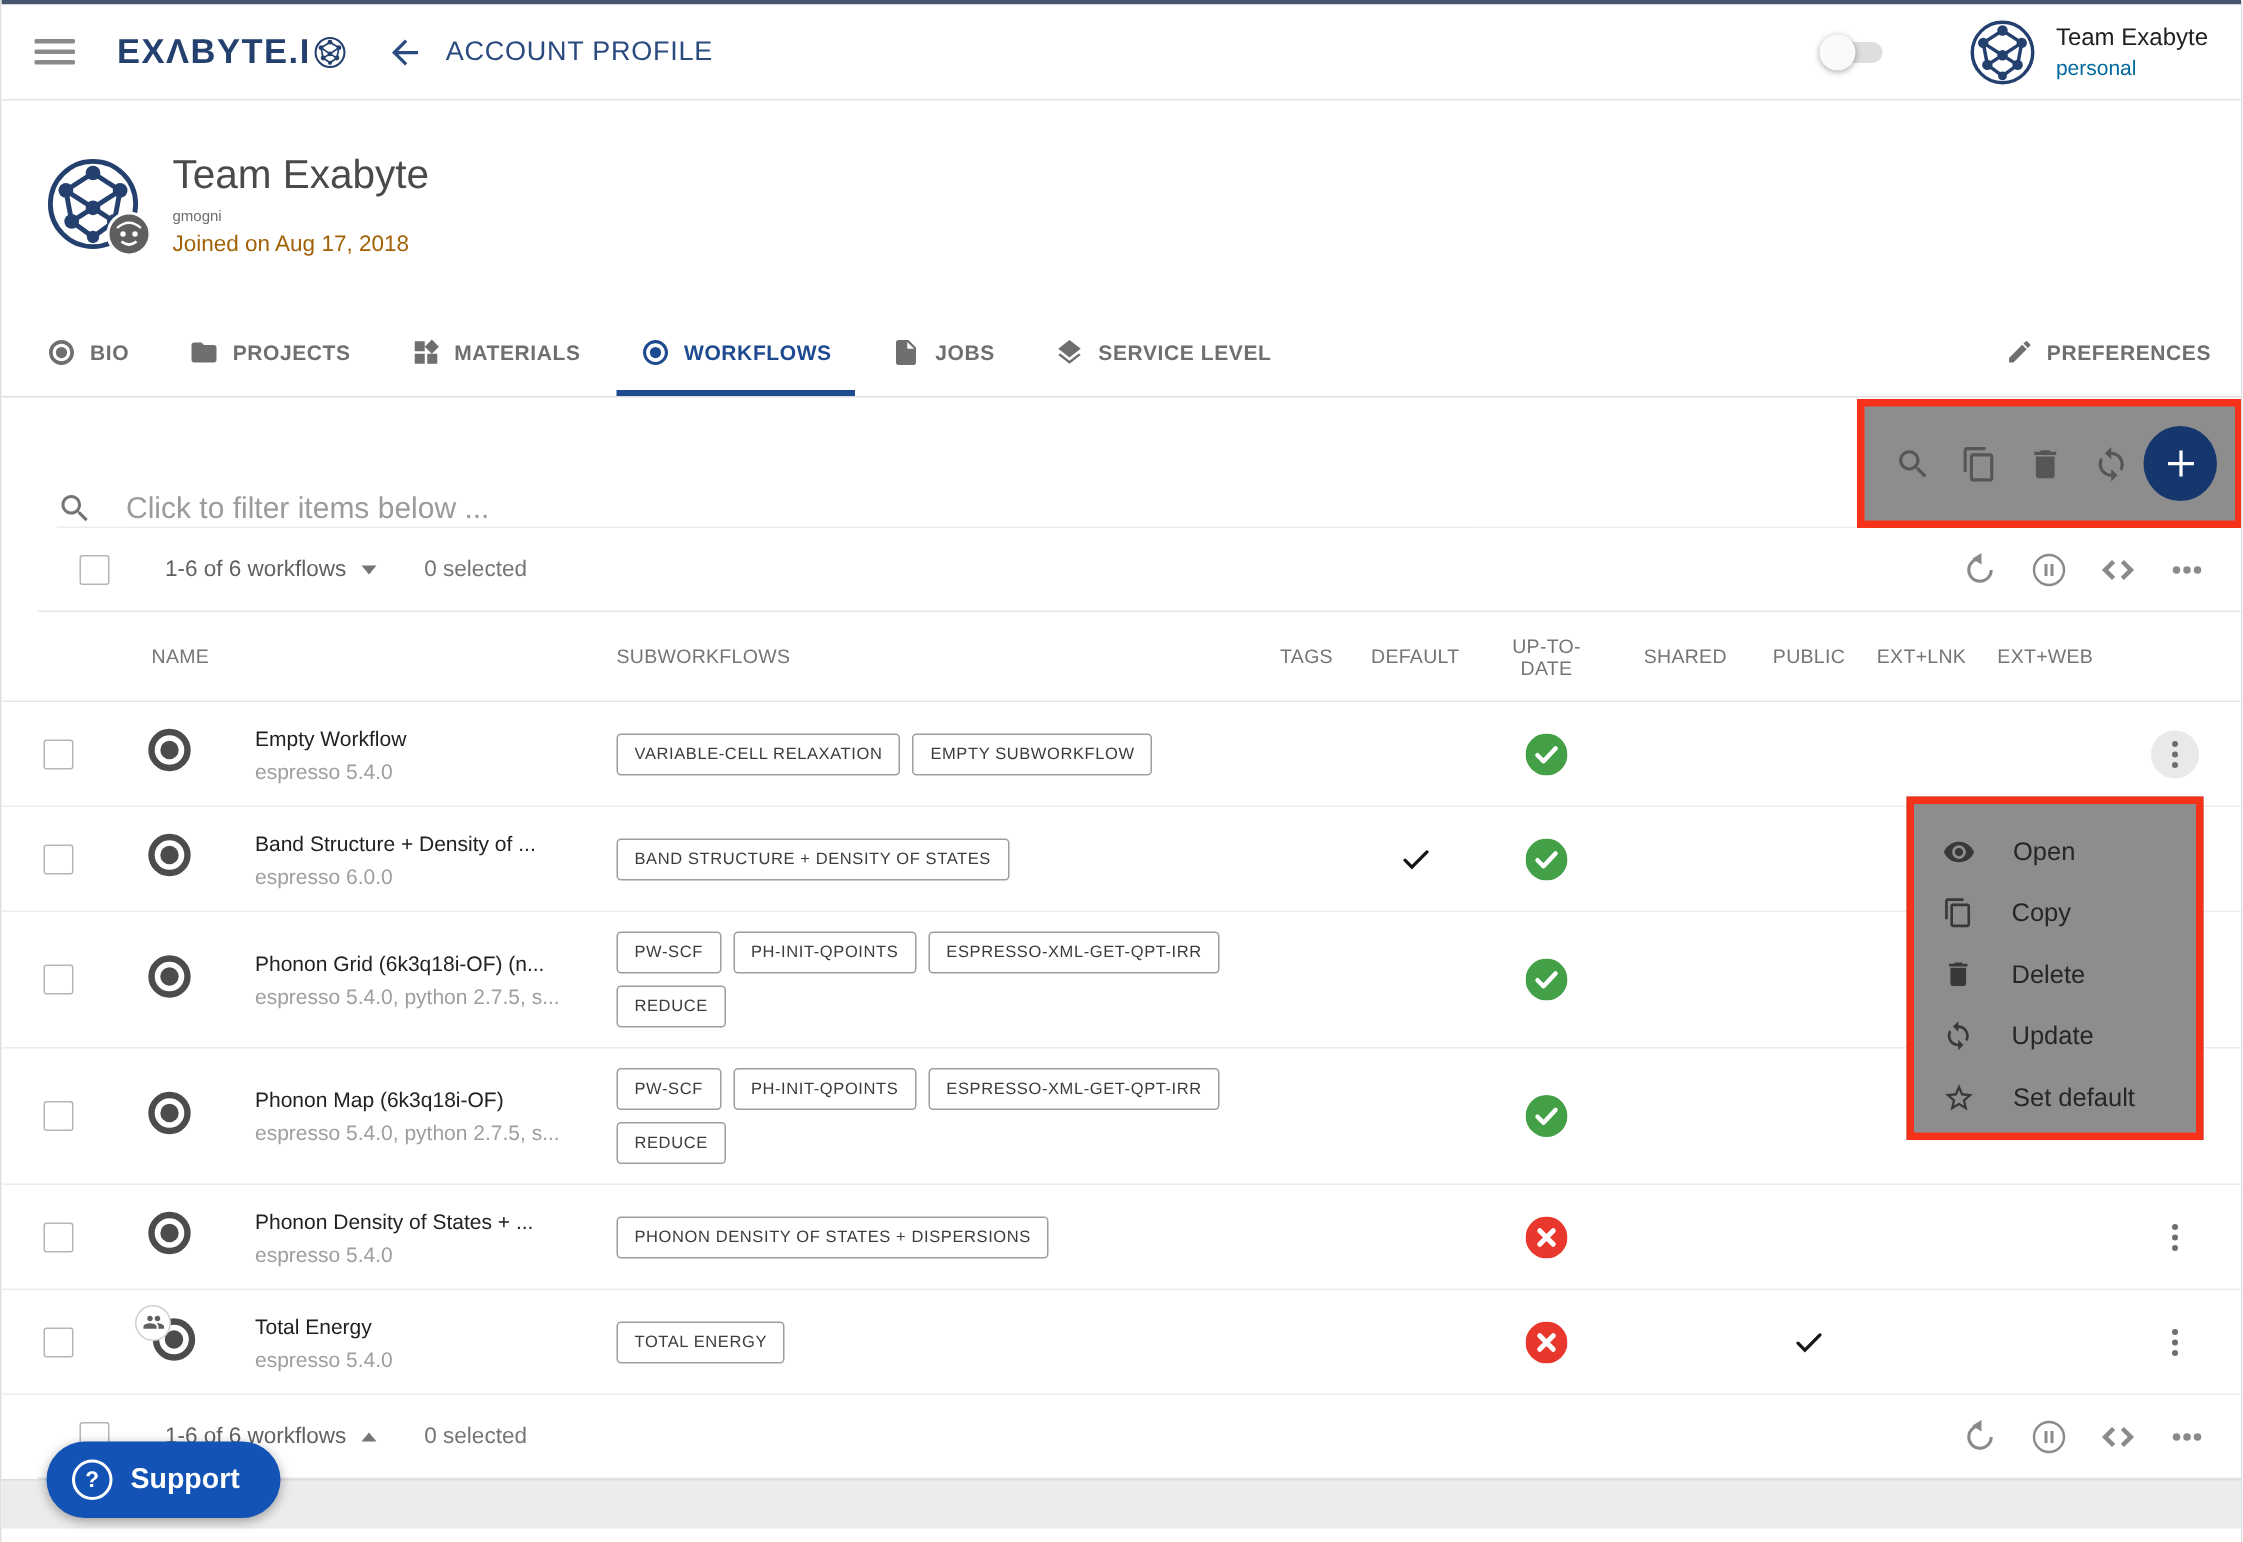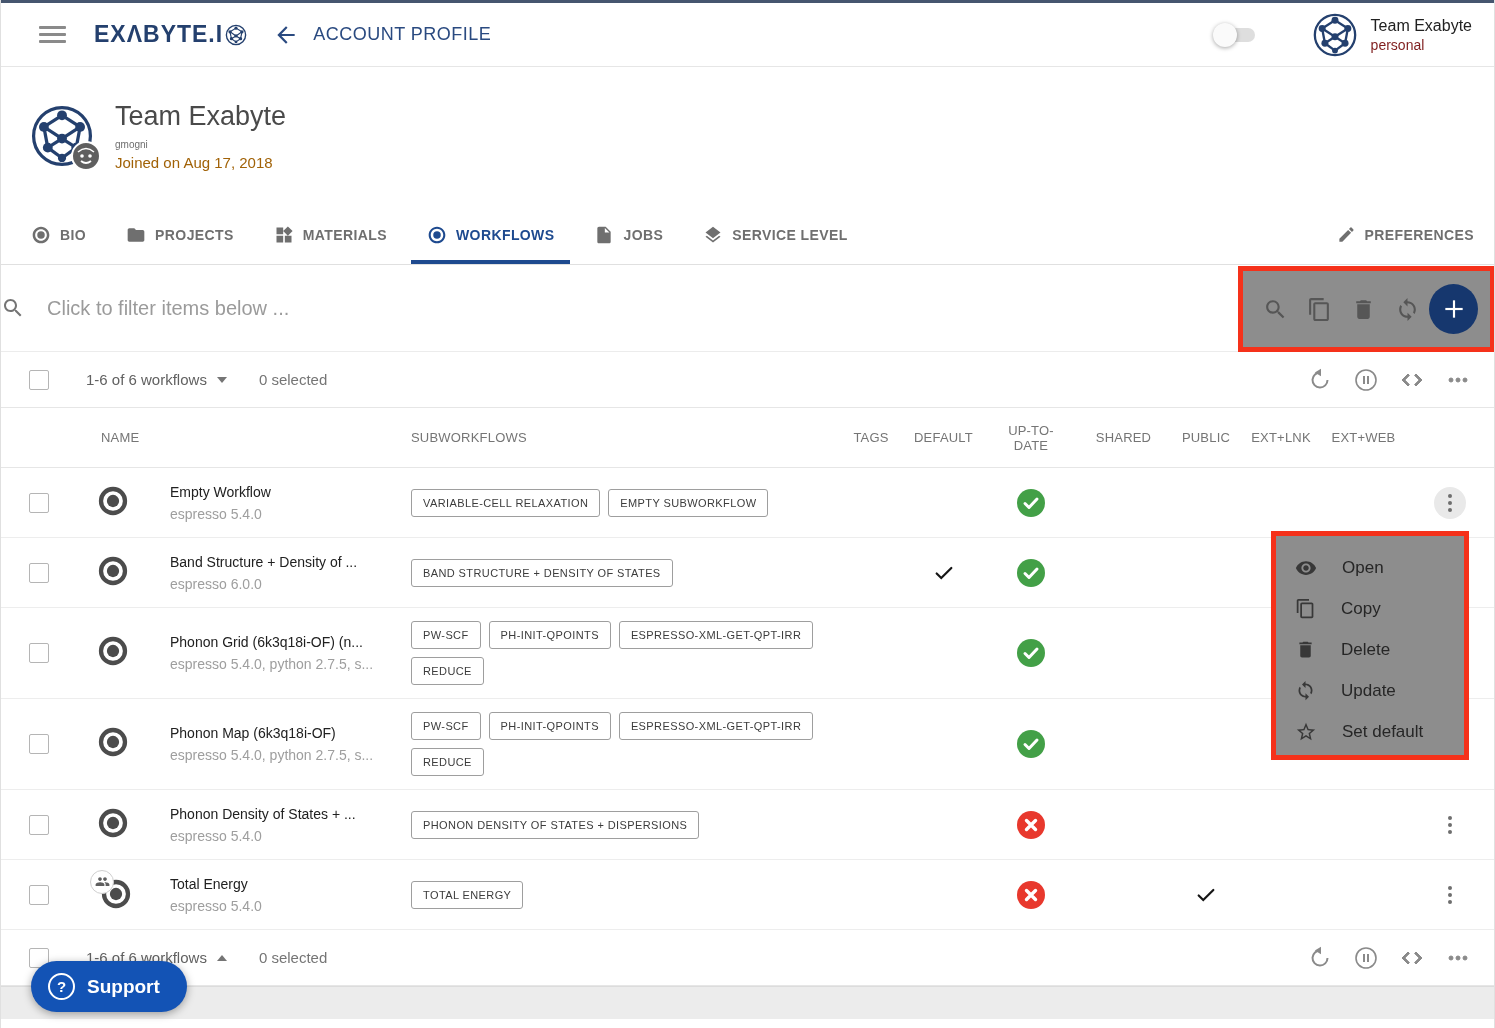--- a/index.html
+++ b/index.html
@@ -3,61 +3,61 @@
 <meta charset="utf-8">
 <style>
   * { box-sizing: border-box; margin: 0; padding: 0; }
   html,body { background:#fff; }
   body { font-family:"Liberation Sans", sans-serif; }
   .page { position:relative; width:1495px; height:1028px; background:#fff; overflow:hidden;
           border-left:1px solid #e0e0e0; border-right:1px solid #e0e0e0; }
   .topline { height:3px; background:#46566f; }
 
   
-  .appbar { height:64px; display:flex; align-items:center; padding:0 22px 0 38px; border-bottom:1px solid #e6e6e6; background:#fff; }
+  .appbar { height:64px; display:flex; align-items:center; padding:0 22px 0 22px; border-bottom:1px solid #e6e6e6; background:#fff; }
   .hamburger { width:27px; display:flex; flex-direction:column; gap:4px; cursor:pointer; }
   .hamburger span { height:3px; background:#8a8a8a; border-radius:1px; }
   .logo { display:flex; align-items:center; margin-left:28px; color:#24406e; font-size:23px; font-weight:bold; letter-spacing:1px; }
   .logo svg { margin-left:2px; }
   .backarrow { margin-left:26px; display:flex; }
   .page-title { margin-left:14px; color:#2a4a80; font-size:18px; letter-spacing:.5px; }
   .appbar-right { margin-left:auto; display:flex; align-items:center; }
   .toggle { position:relative; width:36px; height:14px; background:#dedede; border-radius:7px; margin-right:58px; cursor:pointer; }
   .toggle .knob { position:absolute; left:-6px; top:-5px; width:24px; height:24px; border-radius:50%; background:#fafafa; box-shadow:0 1px 4px rgba(0,0,0,.35); }
   .hdr-avatar { width:44px; height:44px; }
   .acct { margin-left:14px; }
   .acct-name { font-size:16px; color:#212121; }
-  .acct-type { font-size:14px; color:#7f1d1d; margin-top:2px; }
+  .acct-type { font-size:14px; color:#0369a1; margin-top:2px; }
 
   
   .profile { height:138px; display:flex; align-items:center; padding-left:30px; }
   .big-avatar { position:relative; width:62px; height:62px; }
   .big-avatar .face { position:absolute; right:-8px; bottom:-4px; }
   .pinfo { margin-left:22px; }
   .pname { font-size:27px; color:#4a4a4a; }
   .puser { font-size:10px; color:#6e6e6e; margin-top:7px; }
   .pjoined { font-size:15px; color:#a16207; margin-top:4px; }
 
   
   .tabs { height:60px; display:flex; align-items:flex-start; padding-left:30px; gap:40px; border-bottom:1px solid #e0e0e0; }
   .tab { position:relative; height:100%; display:flex; align-items:center; gap:9px; color:#6f6f6f; font-size:14px; font-weight:bold; letter-spacing:.4px; cursor:pointer; }
   .tab svg { fill:#6f6f6f; }
   .tab.active { color:#1e4a8f; }
   .tab.active svg { fill:#1e4a8f; }
   .tab.active::after { content:""; position:absolute; left:-16px; right:-16px; bottom:0; height:4px; background:#1e4a8f; }
   .tab-pref { margin-left:auto; margin-right:20px; }
 
   
-  .filterbar { height:87px; display:flex; align-items:center; border-bottom:1px solid #ececec; }
+  .filterbar { height:87px; display:flex; align-items:flex-end; border-bottom:1px solid #ececec;margin-left:37px; }
   .filterbar svg { fill:#757575; }
   .filterbar input { border:none; outline:none; margin-left:22px; font-size:20px; width:900px; color:#616161; font-family:"Liberation Sans",sans-serif; }
   .filterbar input::placeholder { color:#9b9b9b; }
 
   
-  .ltoolbar { height:56px; display:flex; align-items:center; padding-left:28px; border-bottom:1px solid #e6e6e6; background:#fff; }
+  .ltoolbar { height:56px; display:flex; align-items:center; padding-left:28px; border-bottom:1px solid #e6e6e6; background:#fff;margin-left:24px; }
   .checkbox { display:inline-block; width:20px; height:20px; border:1.5px solid #b5b5b5; border-radius:2px; background:#fff; cursor:pointer; }
   .range { margin-left:37px; display:flex; align-items:center; gap:10px; font-size:15px; color:#616161; cursor:pointer; }
   .caret-down { width:0; height:0; border-left:5px solid transparent; border-right:5px solid transparent; border-top:6px solid #757575; }
   .caret-up { width:0; height:0; border-left:5px solid transparent; border-right:5px solid transparent; border-bottom:6px solid #757575; }
   .selected { margin-left:32px; font-size:15px; color:#757575; }
   .ltools { margin-left:auto; margin-right:24px; display:flex; align-items:center; gap:22px; }
   .ltools .tbtn { display:flex; cursor:pointer; }
   .ltools svg { stroke:#8a8a8a; fill:#8a8a8a; }
 
   

